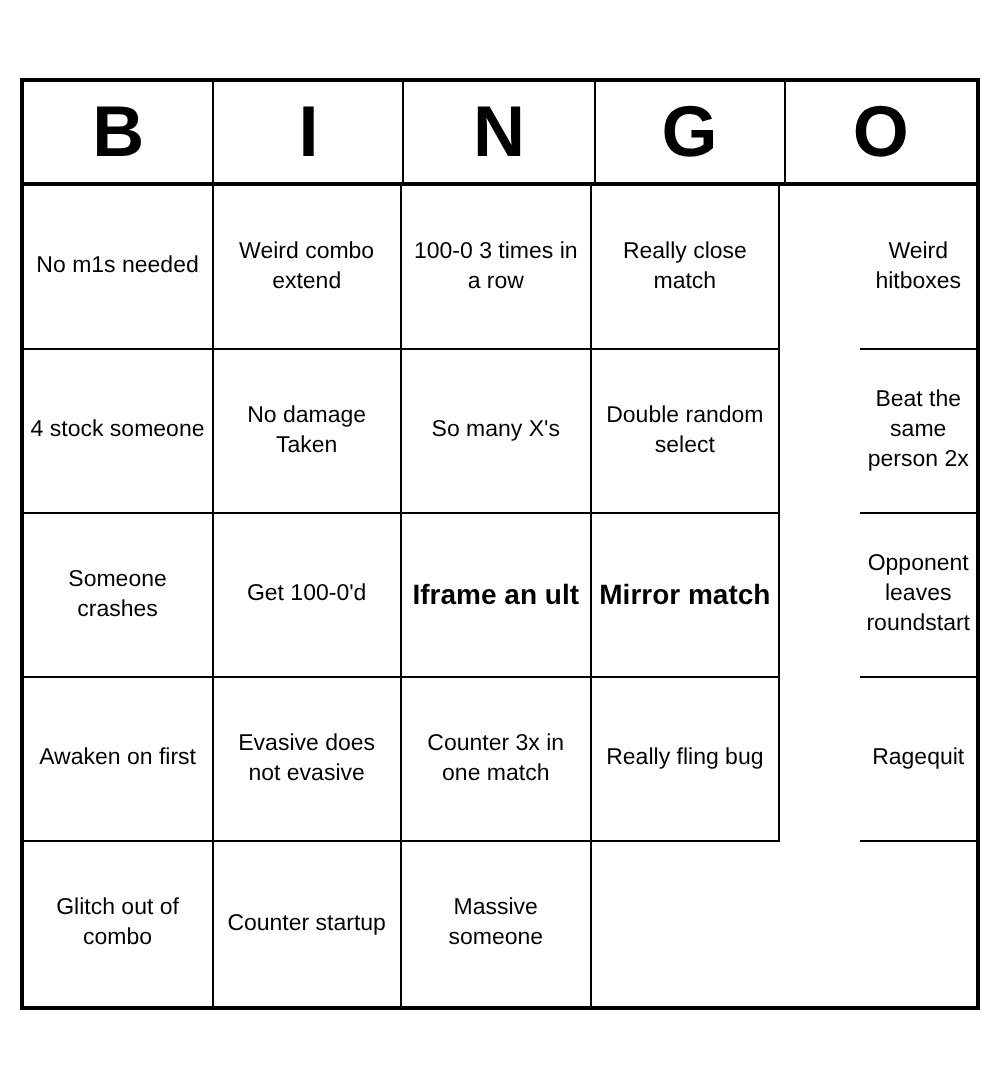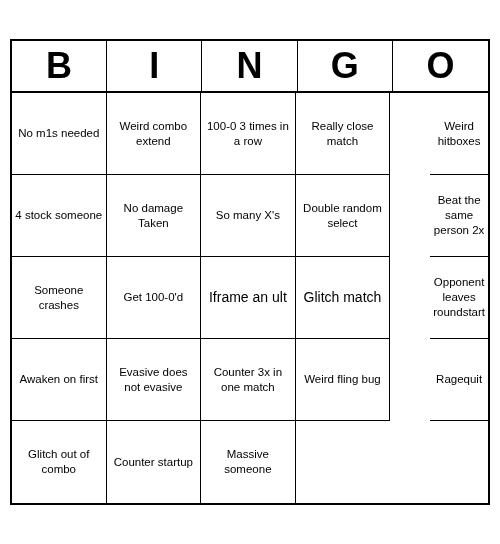--- a/index.html
+++ b/index.html
@@ -50,21 +50,21 @@
       line-height: 1.3;
     }
     .bingo-cell:nth-child(5n) {
       border-right: none;
       margin-left: 40px;
     }
     .bingo-cell:nth-child(n+21) {
       border-bottom: none;
     }
     .bingo-cell.bold {
-      font-weight: normal;
+      font-weight: bold;
       font-size: 14px;
       text-align: center;
     }
   </style>
 </head>
 <body>
 
 <div class="bingo-card">
   <div class="bingo-header">
   <div class="bingo-header-cell">B</div>
@@ -80,24 +80,24 @@
       <div class="bingo-cell">Really close match</div>
       <div class="bingo-cell">Weird hitboxes</div>
       <div class="bingo-cell">4 stock someone</div>
       <div class="bingo-cell">No damage Taken</div>
       <div class="bingo-cell">So many X's</div>
       <div class="bingo-cell">Double random select</div>
       <div class="bingo-cell">Beat the same person 2x</div>
       <div class="bingo-cell">Someone crashes</div>
       <div class="bingo-cell">Get 100-0'd</div>
       <div class="bingo-cell bold">Iframe an ult</div>
-      <div class="bingo-cell bold">Glitch match</div>
+      <div class="bingo-cell bold">Mirror match</div>
       <div class="bingo-cell">Opponent leaves roundstart</div>
       <div class="bingo-cell">Awaken on first</div>
       <div class="bingo-cell">Evasive does not evasive</div>
       <div class="bingo-cell">Counter 3x in one match</div>
-      <div class="bingo-cell">Weird fling bug</div>
+      <div class="bingo-cell">Really fling bug</div>
       <div class="bingo-cell">Ragequit</div>
       <div class="bingo-cell">Glitch out of combo</div>
       <div class="bingo-cell">Counter startup</div>
       <div class="bingo-cell">Massive someone</div>
     </div>
 </div>
 
 </body></html>

